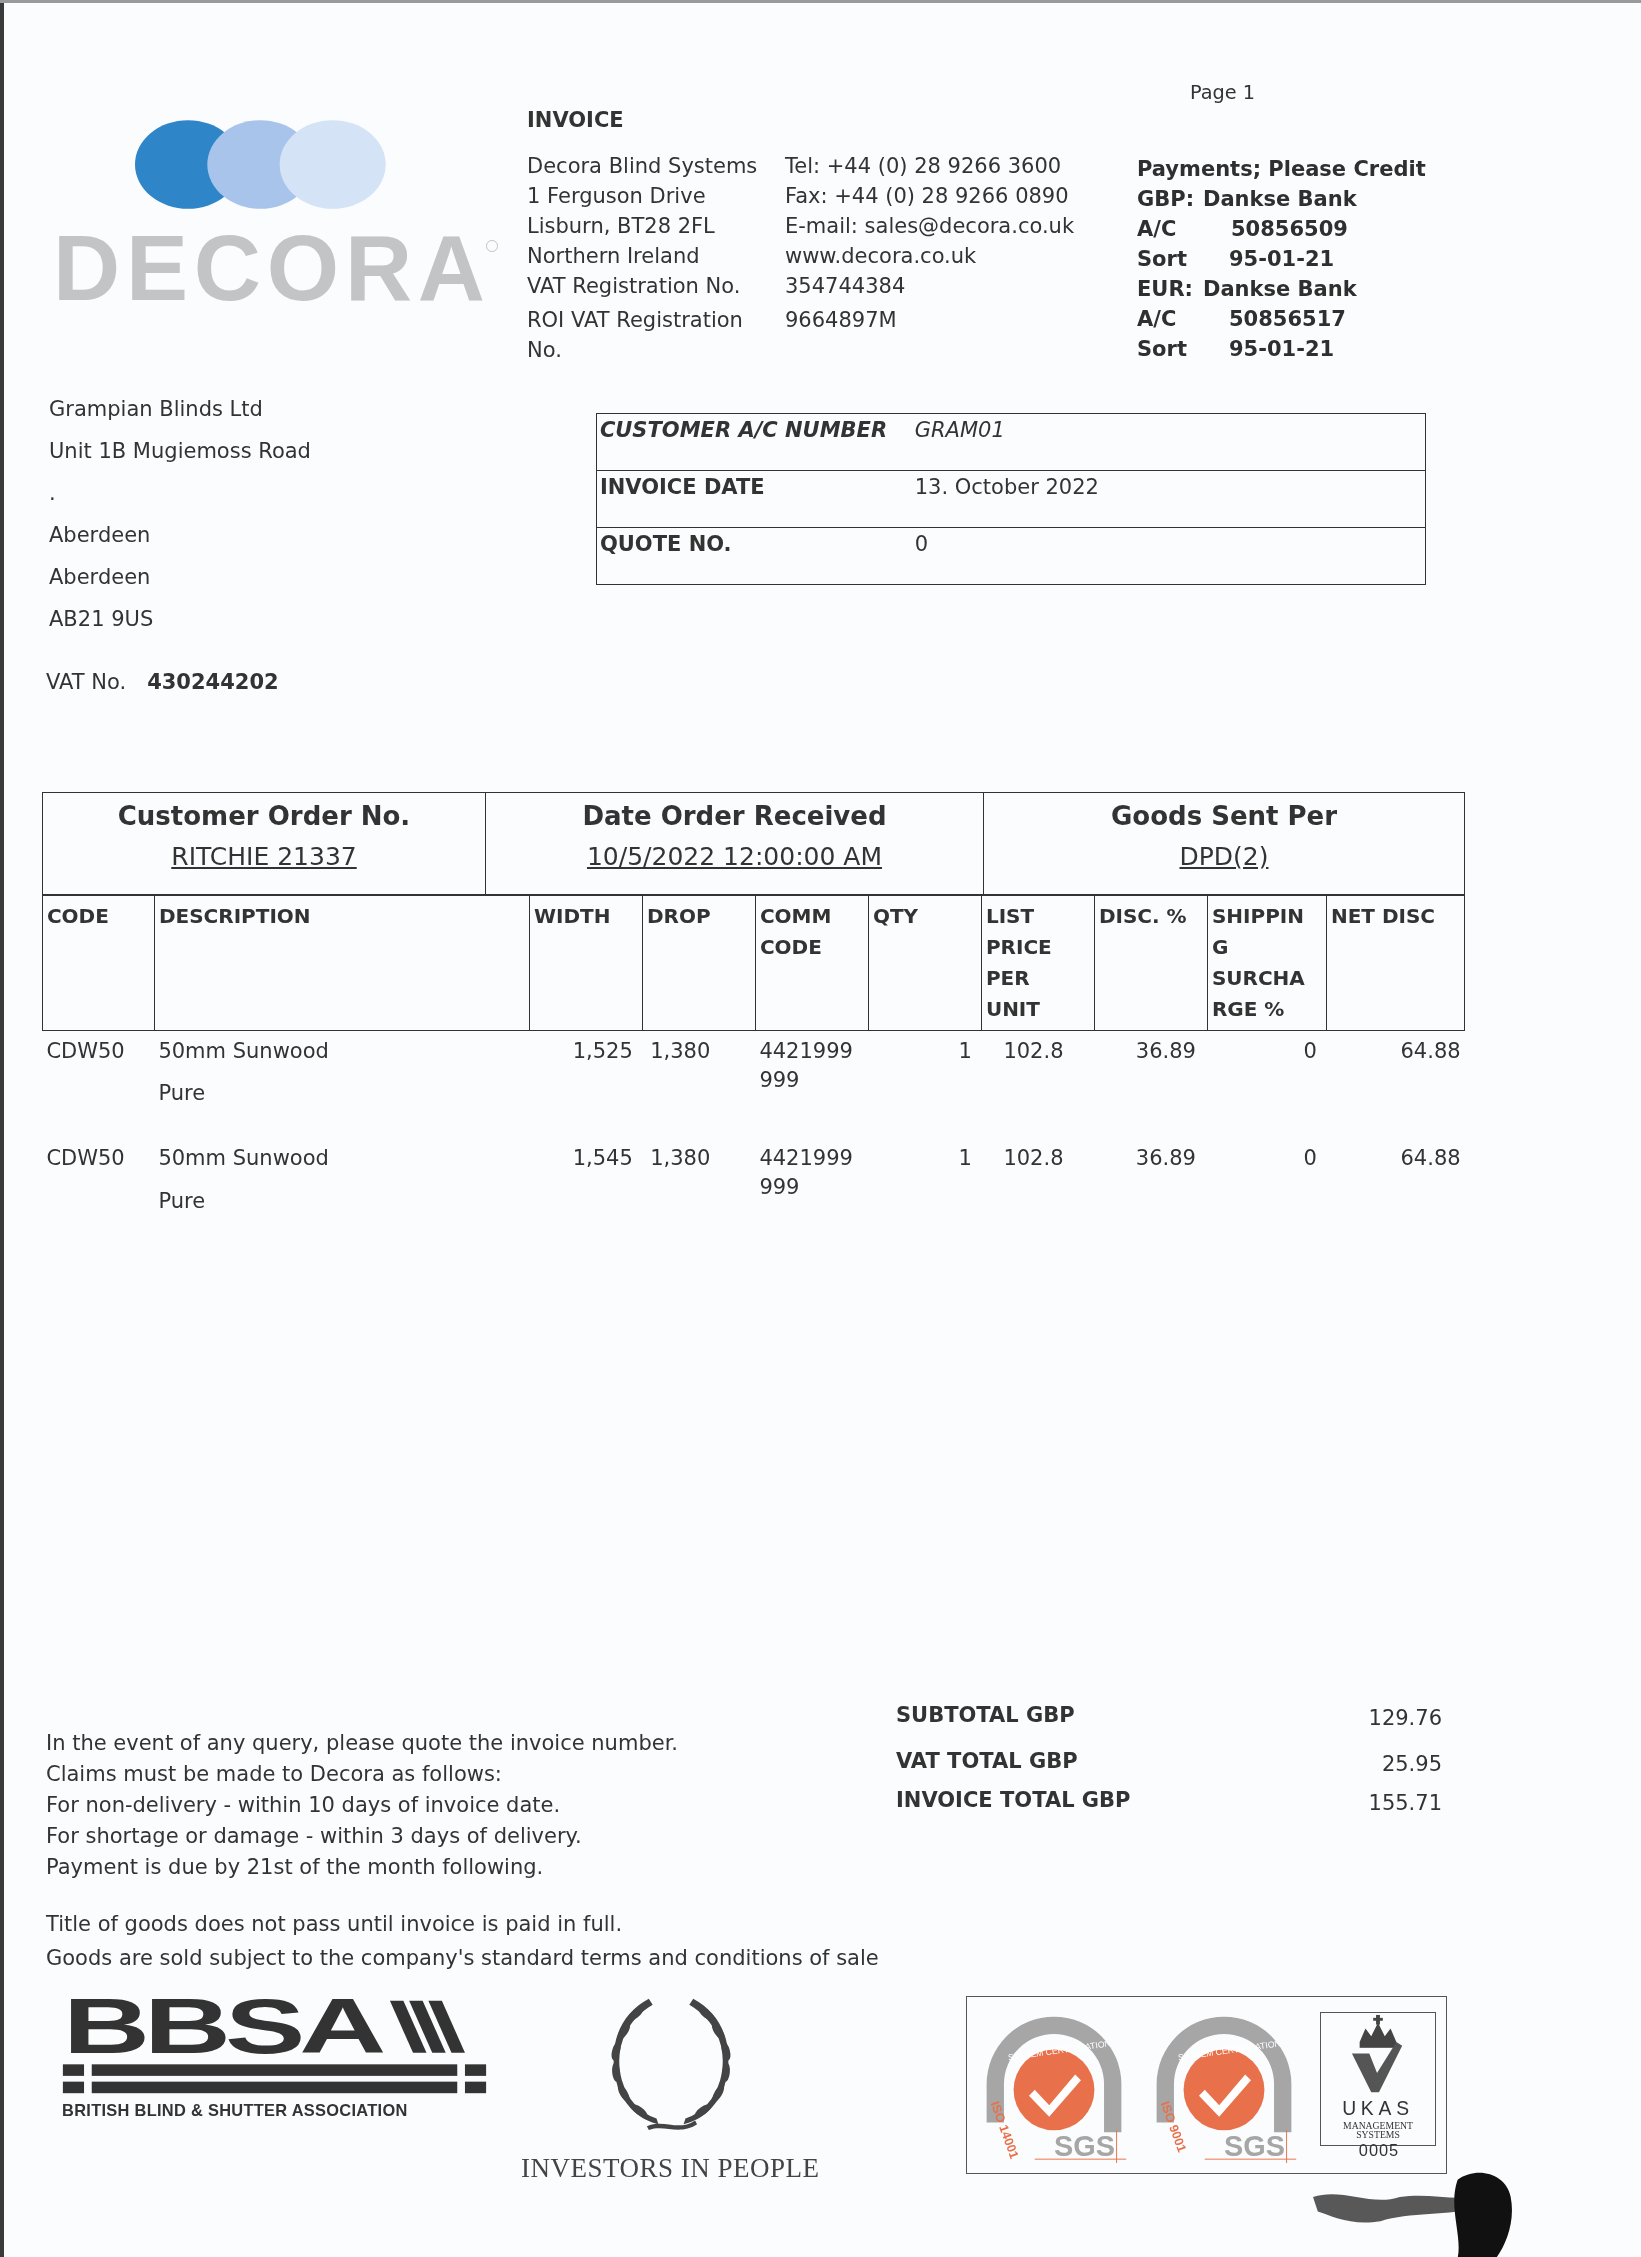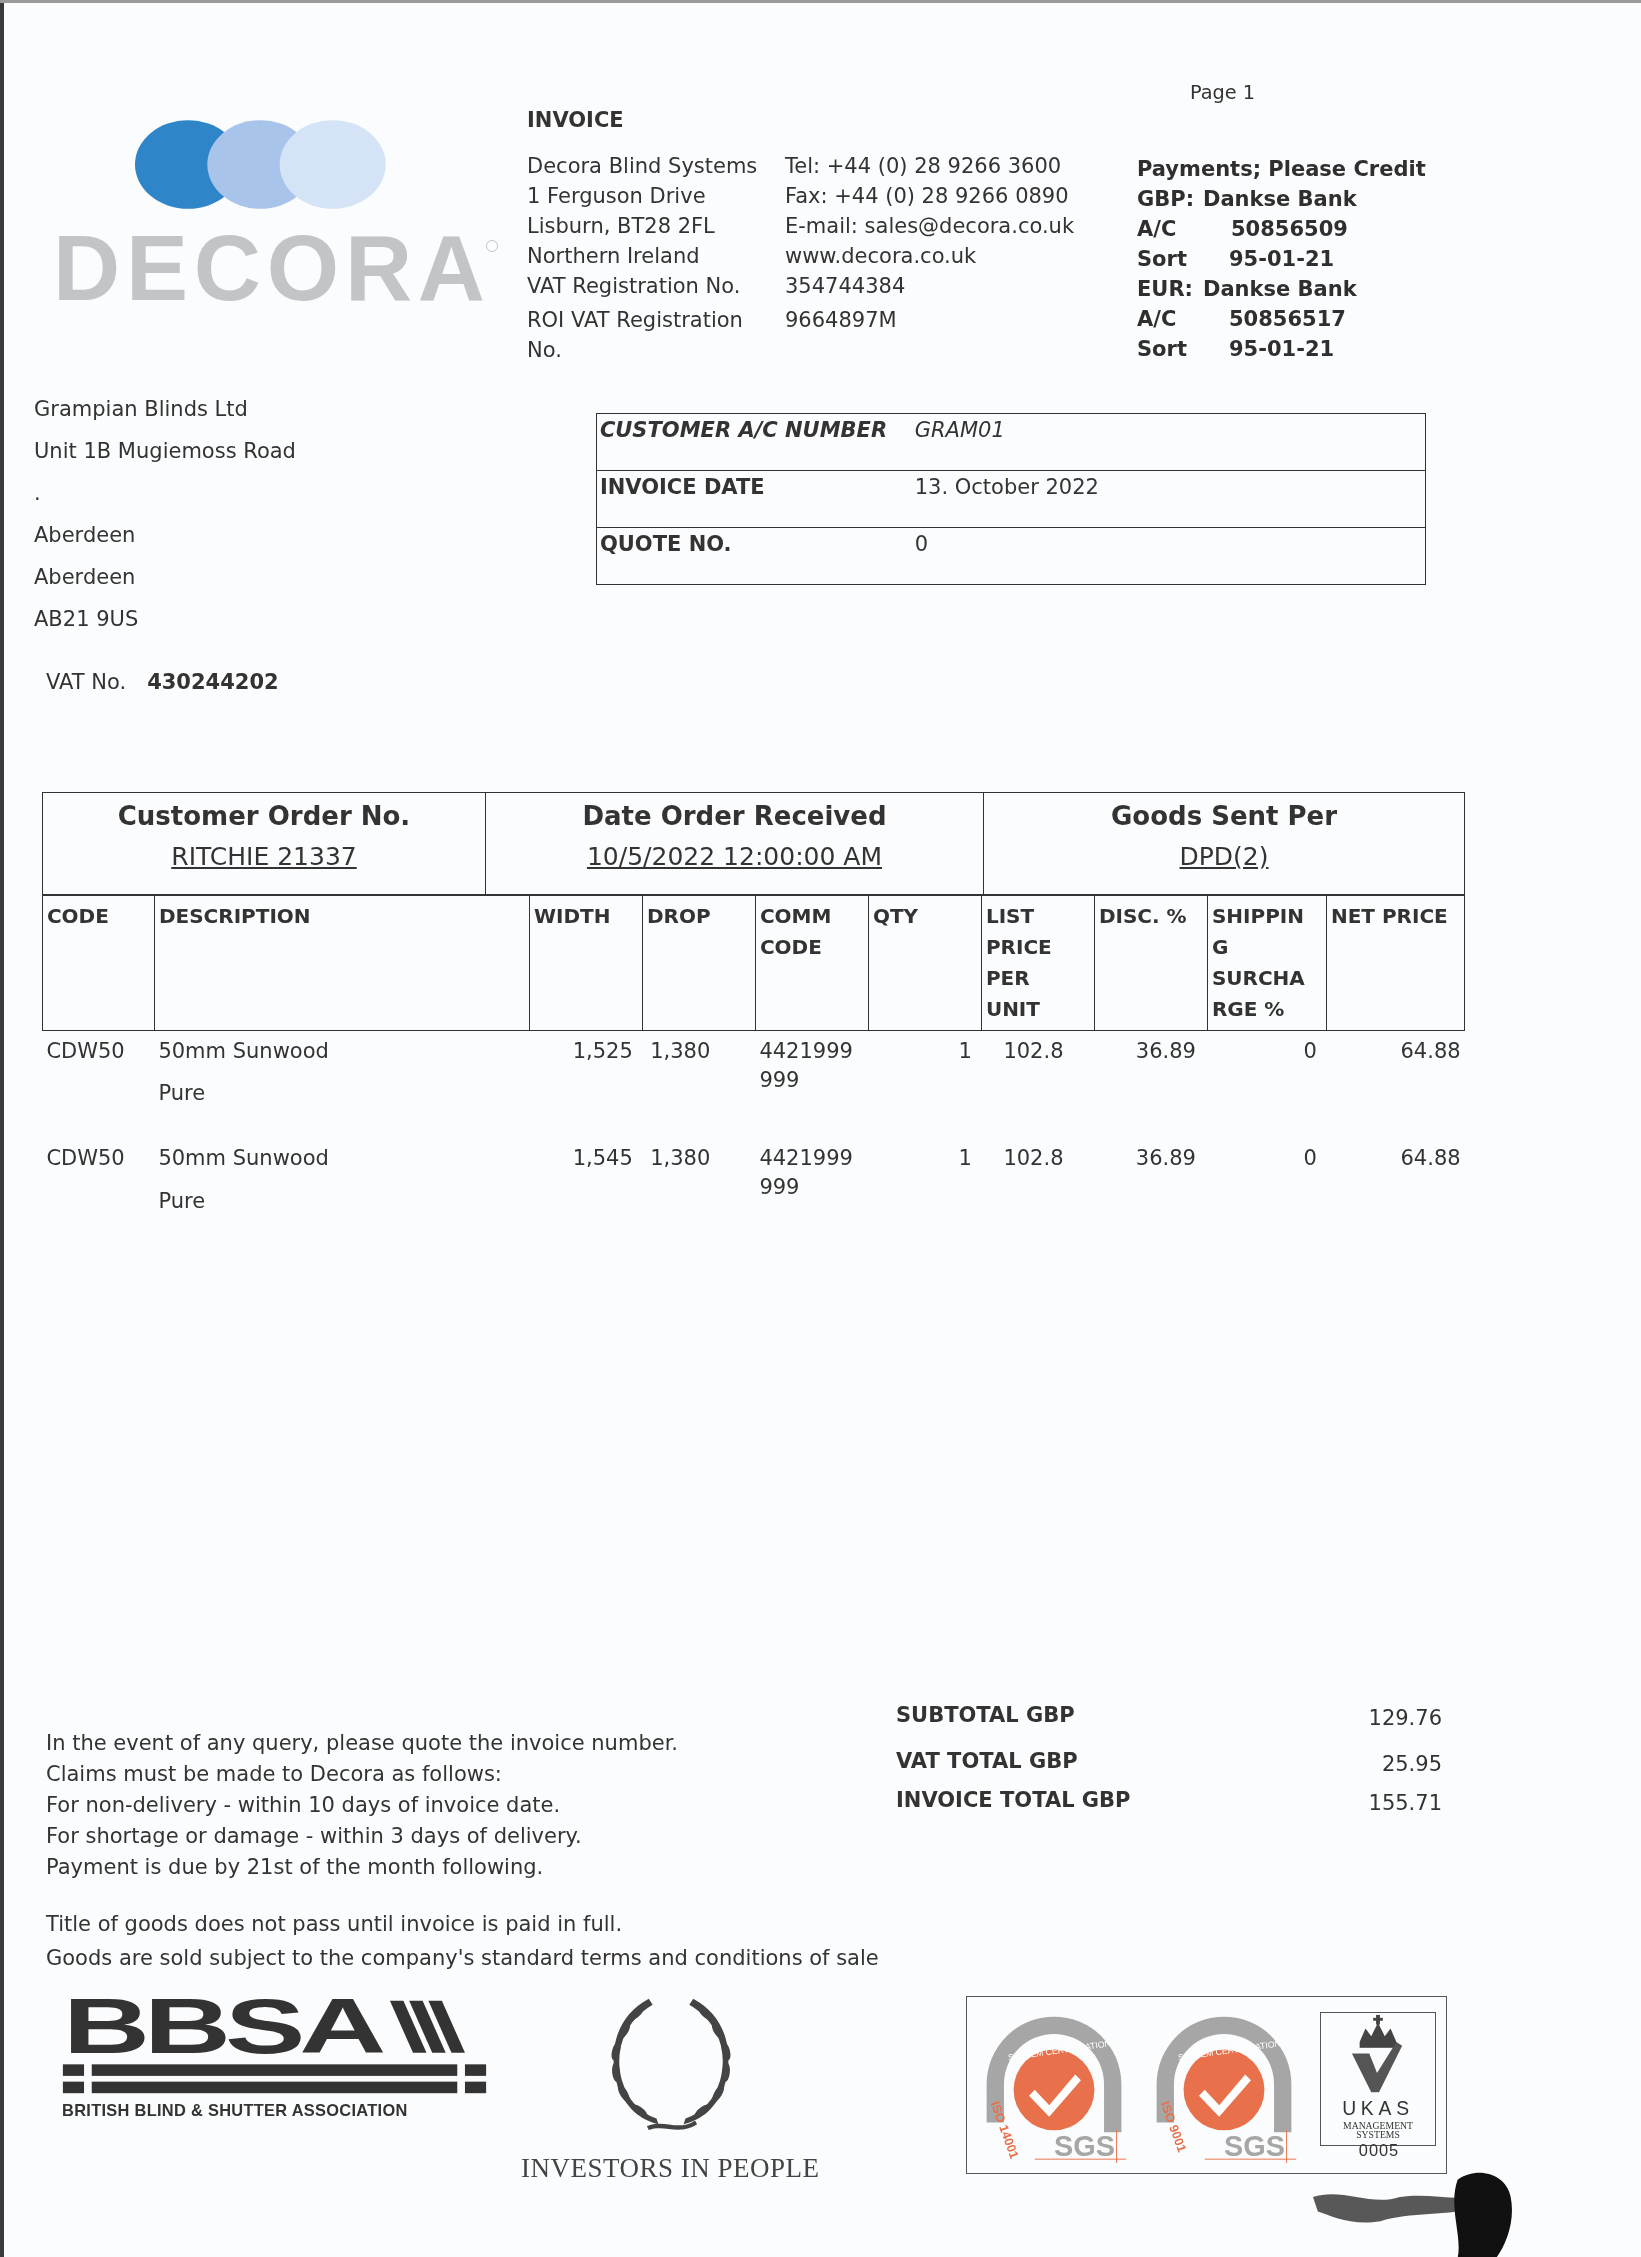--- a/index.html
+++ b/index.html
@@ -23,21 +23,21 @@
   .doc-title { left: 527px; top: 108px; font-size: 21px; font-weight: bold; color: #333; }
   .company { left: 527px; top: 151px; font-size: 21px; line-height: 30px; color: #333; }
   .contact { left: 785px; top: 151px; font-size: 21px; line-height: 30px; color: #333; }
   .page-no { left: 1190px; top: 81px; font-size: 19.3px; color: #333; }
   .payments { left: 1137px; top: 154px; font-size: 21px; line-height: 30px; font-weight: bold; color: #2f2f2f; }
   .payments .row { display: flex; }
   .payments .lbl { width: 92px; }
   .payments .lbl-w { width: 66px; }
 
   
-  .address { left: 34px; top: 388px; font-size: 21px; line-height: 42px; color: #333; }
+  .address { left: 49px; top: 388px; font-size: 21px; line-height: 42px; color: #333; }
   .vat { left: 46px; top: 670px; font-size: 21px; color: #333; }
   .vat .num { font-weight: bold; margin-left: 21px; }
 
   
   .infobox { left: 596px; top: 413px; width: 830px; border: 1.9px solid #333; border-collapse: collapse; }
   .infobox td { border-top: 1.9px solid #333; height: 52px; vertical-align: top; padding: 3.9px 2.9px 0 2.9px; font-size: 21px; color: #333; }
   .infobox tr:first-child td { border-top: none; font-style: italic; }
   .infobox td.k { width: 309px; font-weight: bold; }
 
   
@@ -208,21 +208,21 @@
     <tr>
       <th>CODE</th>
       <th>DESCRIPTION</th>
       <th>WIDTH</th>
       <th>DROP</th>
       <th>COMM CODE</th>
       <th>QTY</th>
       <th>LIST PRICE PER UNIT</th>
       <th>DISC. %</th>
       <th>SHIPPIN G SURCHA RGE %</th>
-      <th>NET PRICE</th>
+      <th>NET DISC</th>
     </tr>
   </thead>
   <tbody>
     <tr class="item">
       <td>CDW50</td>
       <td>
         <span>50mm Sunwood</span>
         <span class="desc-2">Pure</span>
       </td>
       <td class="r">1,525</td>

